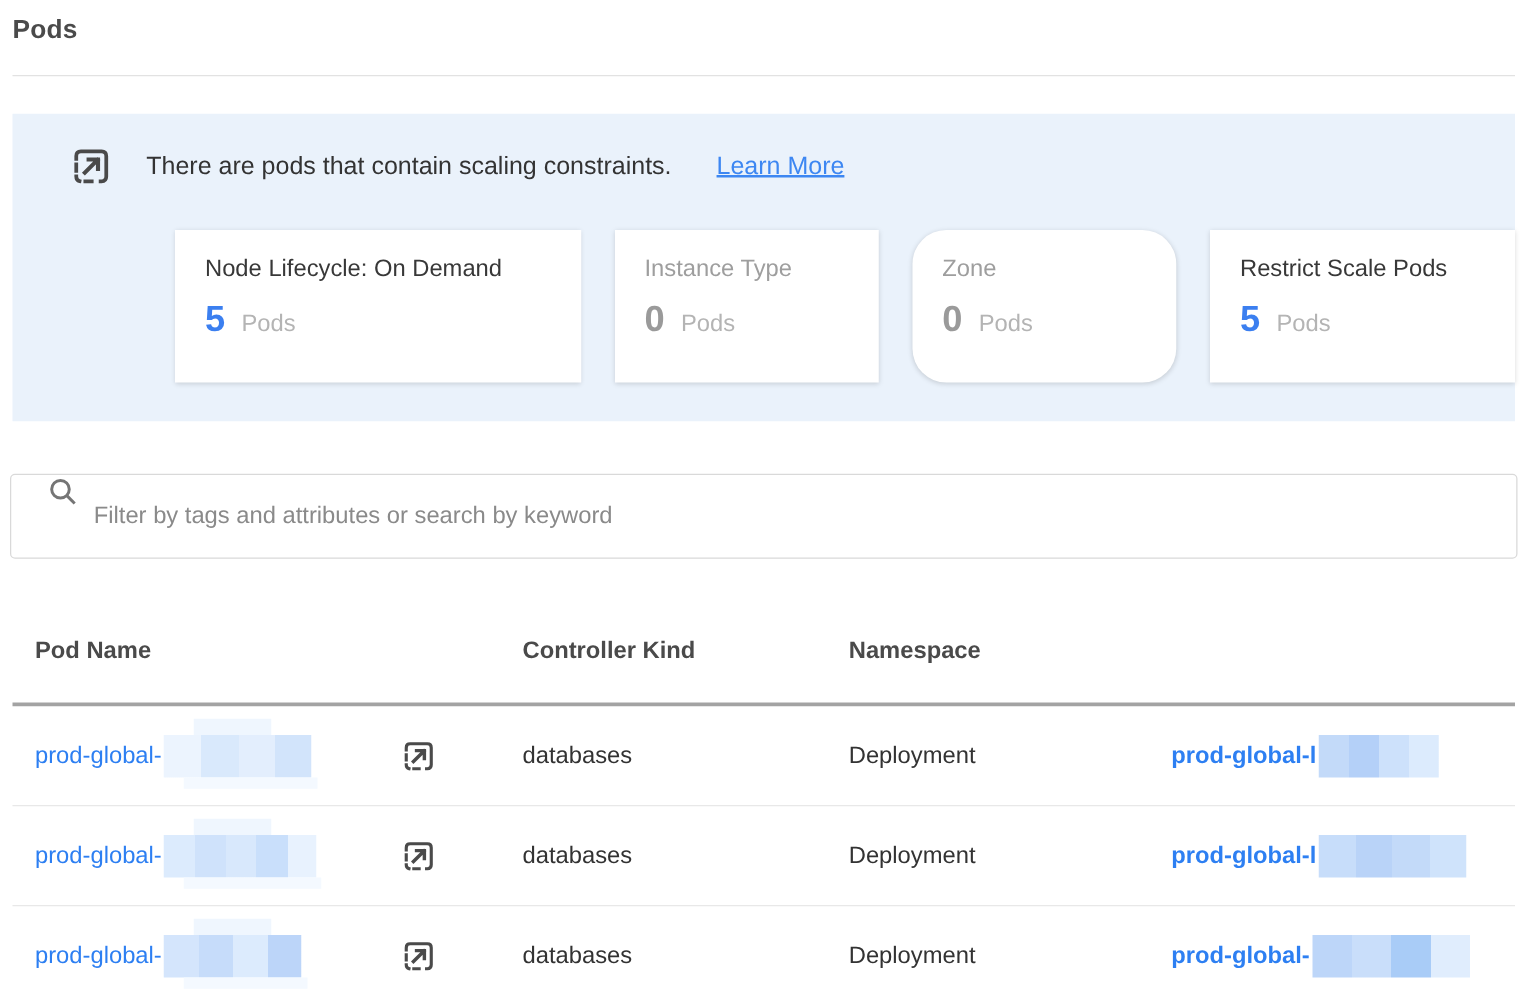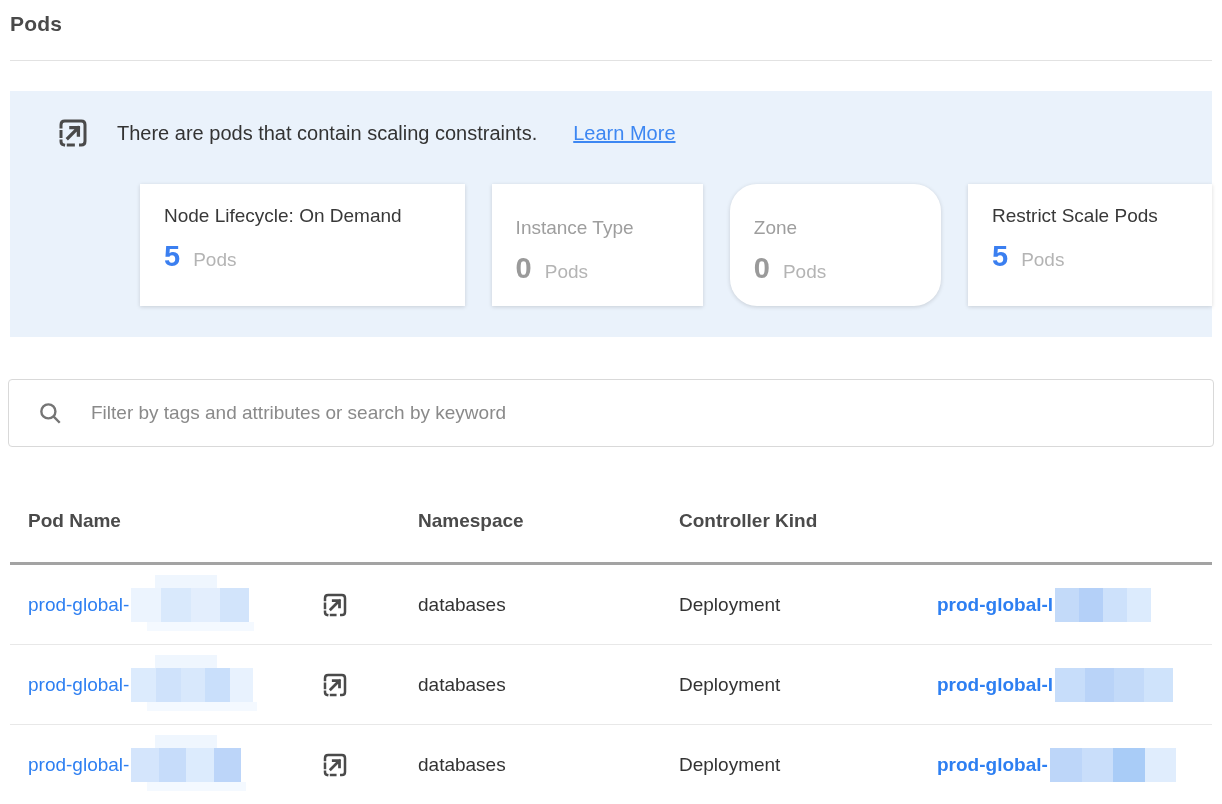--- a/index.html
+++ b/index.html
@@ -14,30 +14,30 @@
   
   .banner { margin-top:30px; height:246px; background:#eaf2fb; padding:24px 0 0 45px; }
   .banner-msg { display:flex; align-items:center; gap:26px; }
   .banner-msg .msg-text { font-size:20px; color:#333; }
   .banner-msg a.learn-more { font-size:20px; color:#3d87f2; text-decoration:underline; cursor:pointer; margin-left:10px; }
   .scale-icon-lg { width:36px; height:36px; flex:0 0 auto; }
 
   .cards { display:flex; gap:27px; margin:33px 0 0 52px;padding-left:33px; }
   .card { background:#fff; height:122px; padding:21px 24px; box-shadow:0 1px 4px rgba(0,0,0,.15); }
   .card-title { font-size:19px; font-weight:400; color:#383838; white-space:nowrap; }
-  .card.inactive .card-title { color:#9e9e9e;margin-top:12px; }
+  .card.inactive .card-title { color:#9e9e9e; }
   .card-count-row { display:flex; align-items:baseline; gap:13px; margin-top:13px; }
   .card-count { font-size:29px; font-weight:700; color:#3b7ff0; }
   .card.inactive .card-count { color:#9a9a9a; }
   .card-unit { font-size:19px; color:#b4b4b4; }
   .card.c0 { width:326px; } .card.c1 { width:212px; } .card.c2 { width:212px;border-radius:27px; } .card.c3 { width:245px; }
 
   
   .search-box { margin:42px -2px 0 -2px; height:68px; border:1px solid #d9d9d9; border-radius:4px;
-    display:flex; align-items:center; padding:0 20px 0 28px; gap:28px; background:#fff; }
+    display:flex; padding:0 20px 0 28px; gap:12px; background:#fff; }
   .search-box input { border:none; outline:none; flex:1; font-size:19px; color:#555;
     font-family:"Liberation Sans", sans-serif; background:transparent; }
   .search-box input::placeholder { color:#8a8a8a; opacity:1; }
 
   
   .thead, .trow { display:grid; grid-template-columns:390px 261px 258px 1fr; padding-left:18px; align-items:center; }
   .thead { height:118px; align-items:end; padding-bottom:30px; border-bottom:3px solid #a3a3a3; }
   .th { font-size:19px; font-weight:600; color:#4a4a4a; display:flex; align-items:center; }
   .sort-arrow { font-size:19px; color:#555; margin-left:16px; font-weight:400; }
   .trow { height:80px; border-bottom:1px solid #e8e8e8; font-size:19px; color:#333; }
@@ -117,24 +117,24 @@
     </svg>
     <input type="text" placeholder="Filter by tags and attributes or search by keyword" style="">
   </div>
 
   <div class="table">
     <div class="thead" id="thead">
         <div class="th">
           <span>Pod Name</span>
         </div>
         <div class="th">
-          <span>Namespace</span>
+          <span>Controller Kind</span>
         </div>
         <div class="th">
-          <span>Controller Kind</span>
+          <span>Namespace</span>
         </div>
       </div>
     <div id="tbody">
         <div class="trow">
           <div class="cell pod">
             <a class="link">prod-global-</a>
             <span class="redact pod rp0"></span>
             <span class="ext-btn" id="ext-0">
   <svg viewBox="0 0 24 24" fill="none" stroke="#4a4a4a" stroke-width="2" stroke-linecap="square">
     <path d="M4 8 V6.5 Q4 4 6.5 4 H17.5 Q20 4 20 6.5 V17.5 Q20 20 17.5 20 H17"></path>

